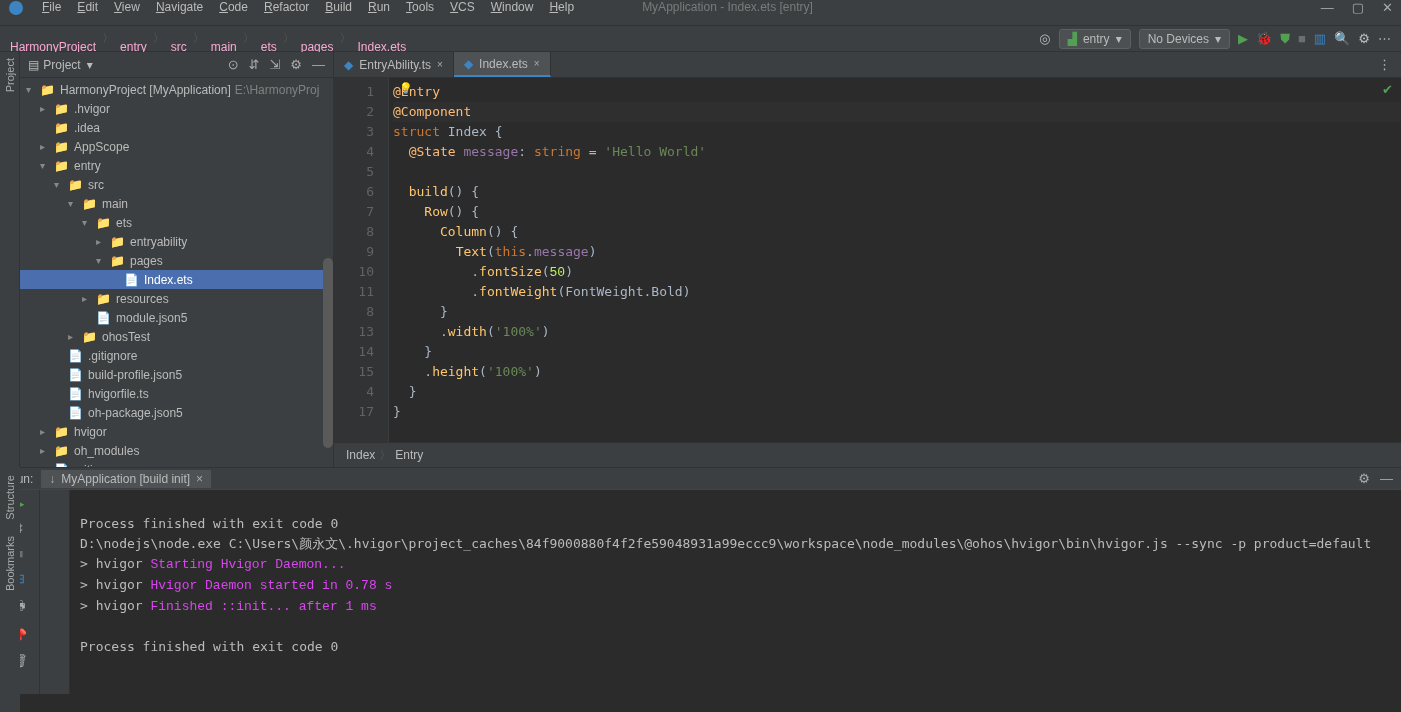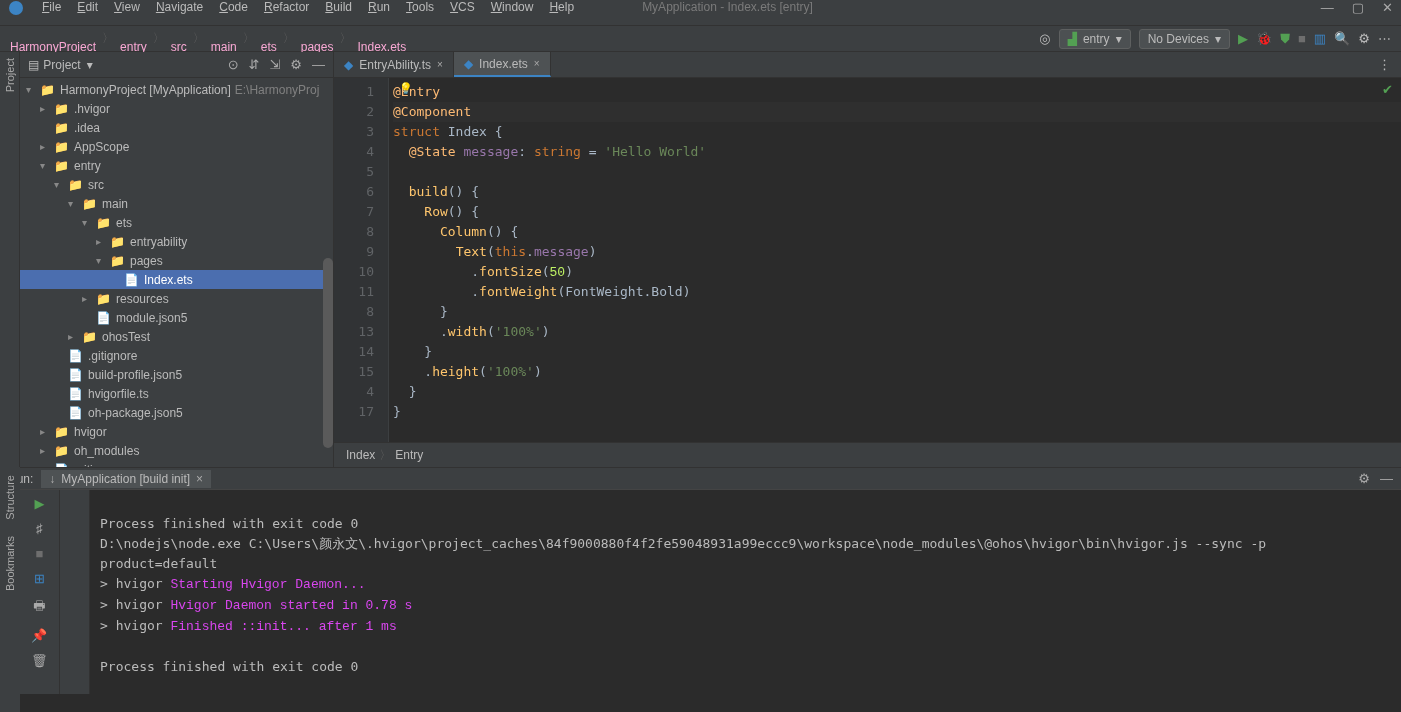--- a/index.html
+++ b/index.html
@@ -54,21 +54,21 @@
 .c-pn{color:#a9b7c6;}
 .code-line{height:20px;}
 .code-line.hl{background:rgba(50,50,50,0.6);}
 .lightbulb{position:absolute; left:65px; top:30px; color:#e6b422; font-size:11px;}
 .check{position:absolute; right:8px; top:30px; color:#53a053; font-size:13px;}
 .editor-crumb { height: 25px; background: #3c3f41; border-top: 1px solid #323232; display: flex; align-items: center; padding: 0 12px; font-size: 12px; gap:4px;}
 .run-panel { height: 227px; background: #2b2b2b; border-top: 1px solid #323232; display: flex; flex-direction: column; }
 .run-header { height: 22px; background: #3c3f41; display: flex; align-items: center; padding: 0 8px; font-size: 12px; border-bottom: 1px solid #444444; }
 .run-header .run-tab{background:#4e5254; padding:2px 8px; margin-left:8px; display:flex; align-items:center; gap:6px;}
 .run-header .run-icons{margin-left:auto; display:flex; gap:10px; color:#aaaaaa;}
-.run-body { flex: 1; display: flex; overflow: hidden; margin-left: 20px; }
+.run-body { flex: 1; display: flex; overflow: hidden; }
 .run-left { width: 40px; background: #3c3f41; display: flex; flex-direction: column; align-items: center; padding: 6px 0; gap: 10px; border-right: 1px solid #323232; }
 .run-left2 { width: 30px; background: #3c3f41; border-right: 1px solid #323232;}
 .run-output { flex: 1; font-family: "Consolas","Monaco",monospace; font-size: 13px; line-height: 20px; padding: 4px 10px; overflow: auto; color: #bbbbbb; }
 .run-output .green{color:#d946ef;font-family:Liberation Mono, monospace;}
 .left-bottom-stripes{position:fixed; left:0; bottom:0; width:20px; height:245px; background:#3c3f41; display:flex; flex-direction:column; align-items:center;}
 .left-bottom-stripes .txt{writing-mode: vertical-rl; transform: rotate(180deg); font-size:11px; color:#aaaaaa; margin:8px 0;}
 .tabs-right{margin-left:auto; display:flex; align-items:center; padding:0 10px;}
 .play{color:#53a053;}
 .bug{color:#53a053;}
 .stop-dis{color:#6e6e6e;}

